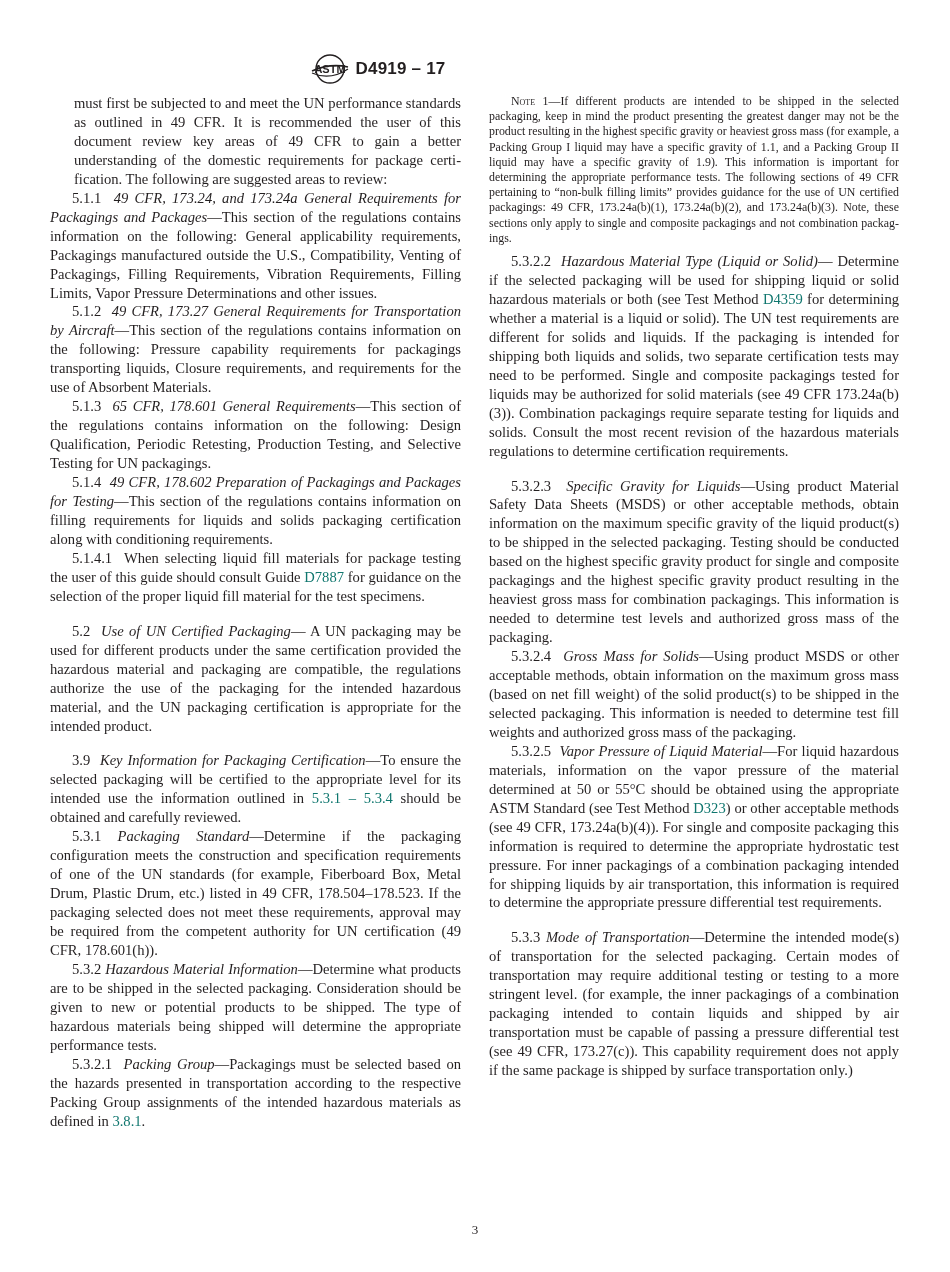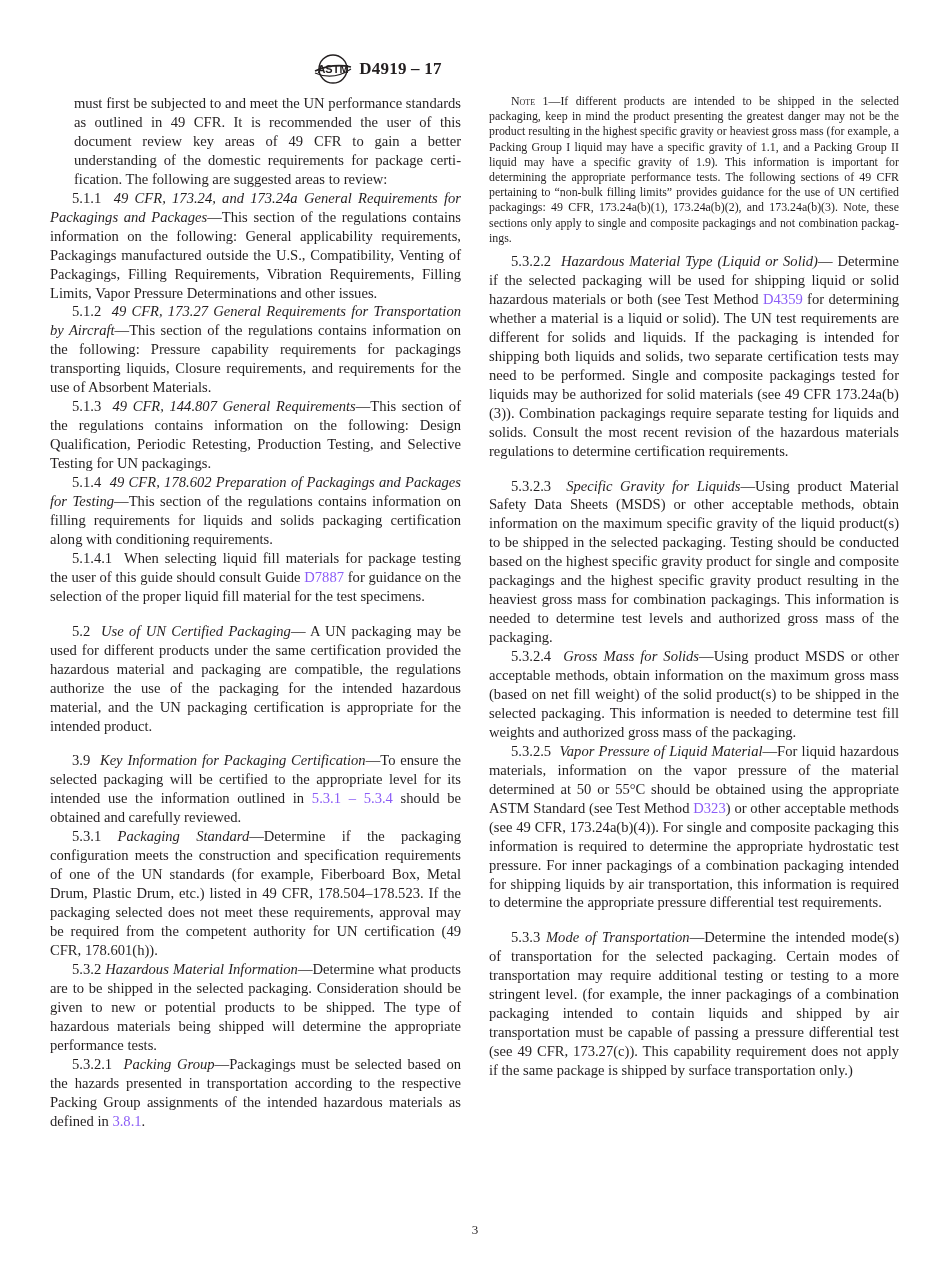--- a/index.html
+++ b/index.html
@@ -1,33 +1,33 @@
 <!DOCTYPE html>
 <html><head>
 <meta charset="utf-8">
 <style>
   html, body { margin: 0; padding: 0; background: #ffffff; }
   body { width: 950px; height: 1272px; position: relative; overflow: hidden;
          font-family: "Liberation Serif", "DejaVu Serif", serif; color: #231f20; }
   .header { position: absolute; top: 52px; left: 0; width: 755px; height: 34px;
             display: flex; justify-content: center; align-items: center; gap: 6px; }
   .logo { width: 40px; height: 32px; }
-  .designation { font-family: Liberation Serif, serif; font-weight: bold;
+  .designation { font-family: Liberation Sans, sans-serif; font-weight: bold;
                  font-size: 17px; letter-spacing: 0.2px; color: #231f20; }
   .col { position: absolute; top: 94px; width: 411px; font-size: 14.6px; line-height: 18.95px;
          text-align: justify; hyphens: manual; }
   .col-left { left: 50px; }
   .col-right { left: 489px; width: 410px; }
   p { margin: 0; text-indent: 22px; }
   p.first { text-indent: 0; margin-left: 24px; }
   p.gap { margin-top: 16px; }
   .note { font-size: 11.9px; line-height: 15.2px; text-indent: 22px; margin-bottom: 6px; }
   .note .label { font-variant: small-caps; }
   i { font-style: italic; }
-  .link { color: #8b5cf6; text-decoration: none; cursor: pointer; }
+  .link { color: #0f766e; text-decoration: none; cursor: pointer; }
   .page-num { position: absolute; top: 1222px; left: 0; width: 950px; text-align: center;
               font-size: 13px; }
 </style>
 </head>
 <body>
 
 <div class="header">
   <svg class="logo" viewBox="0 0 40 32">
     <ellipse cx="20" cy="16" rx="14" ry="14" fill="none" stroke="#231f20" stroke-width="1.4"></ellipse>
     <path d="M2 18 Q20 10 38 14" fill="none" stroke="#231f20" stroke-width="1.6"></path>
@@ -37,21 +37,21 @@
   <span class="designation">D4919 – 17</span>
 </div>
 
 <div class="col col-left">
   <p class="first">must first be subjected to and meet the UN performance standards as outlined in 49 CFR. It is recommended the user of this document review key areas of 49 CFR to gain a better understanding of the domestic requirements for package certi­fication. The following are suggested areas to review:</p>
 
   <p><span>5.1.1</span>&nbsp; <i>49 CFR, 173.24, and 173.24a General Requirements for Packagings and Packages</i><span>—This section of the regulations contains information on the following: General applicability requirements, Packagings manufactured outside the U.S., Compatibility, Venting of Packagings, Filling Requirements, Vibration Requirements, Filling Limits, Vapor Pressure Deter­minations and other issues.</span></p>
 
   <p><span>5.1.2</span>&nbsp; <i>49 CFR, 173.27 General Requirements for Transpor­tation by Aircraft</i><span>—This section of the regulations contains information on the following: Pressure capability requirements for packagings transporting liquids, Closure requirements, and requirements for the use of Absorbent Materials.</span></p>
 
-  <p><span>5.1.3</span>&nbsp; <i>49 CFR, 144.807 General Requirements</i><span>—This section of the regulations contains information on the following: Design Qualification, Periodic Retesting, Production Testing, and Selective Testing for UN packagings.</span></p>
+  <p><span>5.1.3</span>&nbsp; <i>65 CFR, 178.601 General Requirements</i><span>—This section of the regulations contains information on the following: Design Qualification, Periodic Retesting, Production Testing, and Selective Testing for UN packagings.</span></p>
 
   <p><span>5.1.4</span>&nbsp; <i>49 CFR, 178.602 Preparation of Packagings and Packages for Testing</i><span>—This section of the regulations contains information on filling requirements for liquids and solids packaging certification along with conditioning requirements.</span></p>
 
   <p><span>5.1.4.1</span>&nbsp; <span>When selecting liquid fill materials for package testing the user of this guide should consult Guide </span><a class="link">D7887</a><span> for guidance on the selection of the proper liquid fill material for the test specimens.</span></p>
 
 
   <p class="gap"><span>5.2</span>&nbsp; <i>Use of UN Certified Packaging</i><span>— A UN packaging may be used for different products under the same certification provided the hazardous material and packaging are compatible, the regulations authorize the use of the packaging for the intended hazardous material, and the UN packaging certifica­tion is appropriate for the intended product.</span></p>
 
   <p class="gap"><span>3.9</span>&nbsp; <i>Key Information for Packaging Certification</i><span>—To ensure the selected packaging will be certified to the appropriate level for its intended use the information outlined in </span><a class="link">5.3.1 – 5.3.4</a><span> should be obtained and carefully reviewed.</span></p>
 

